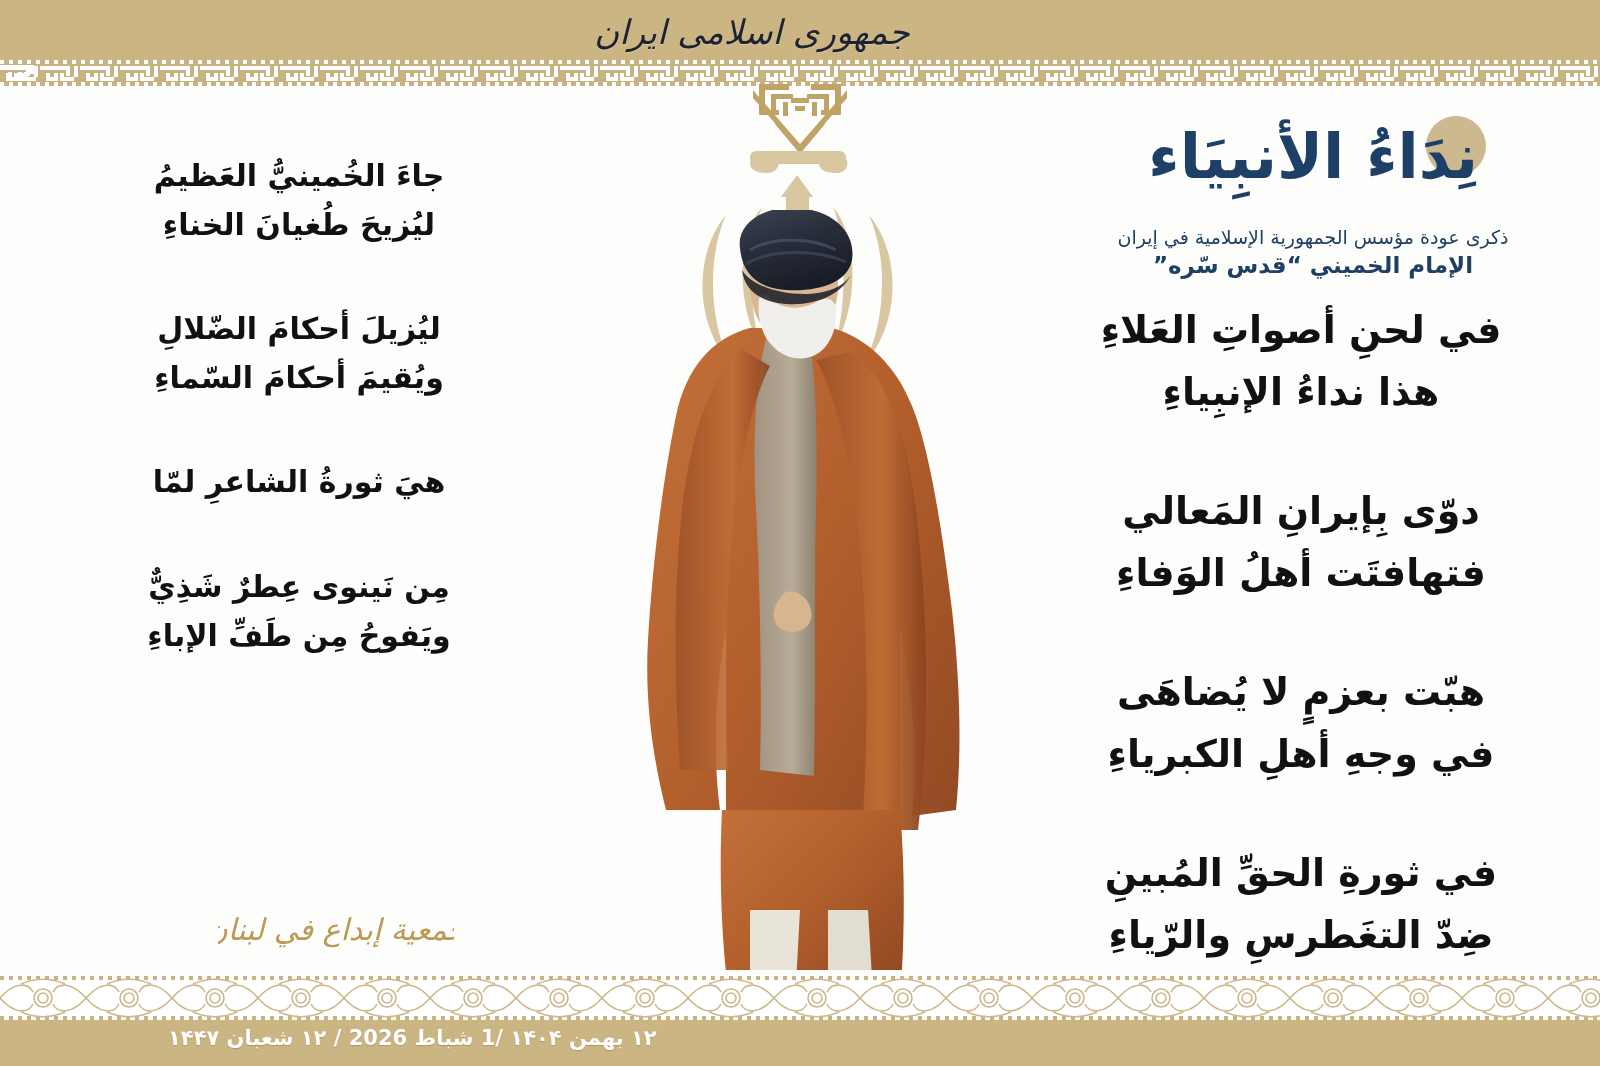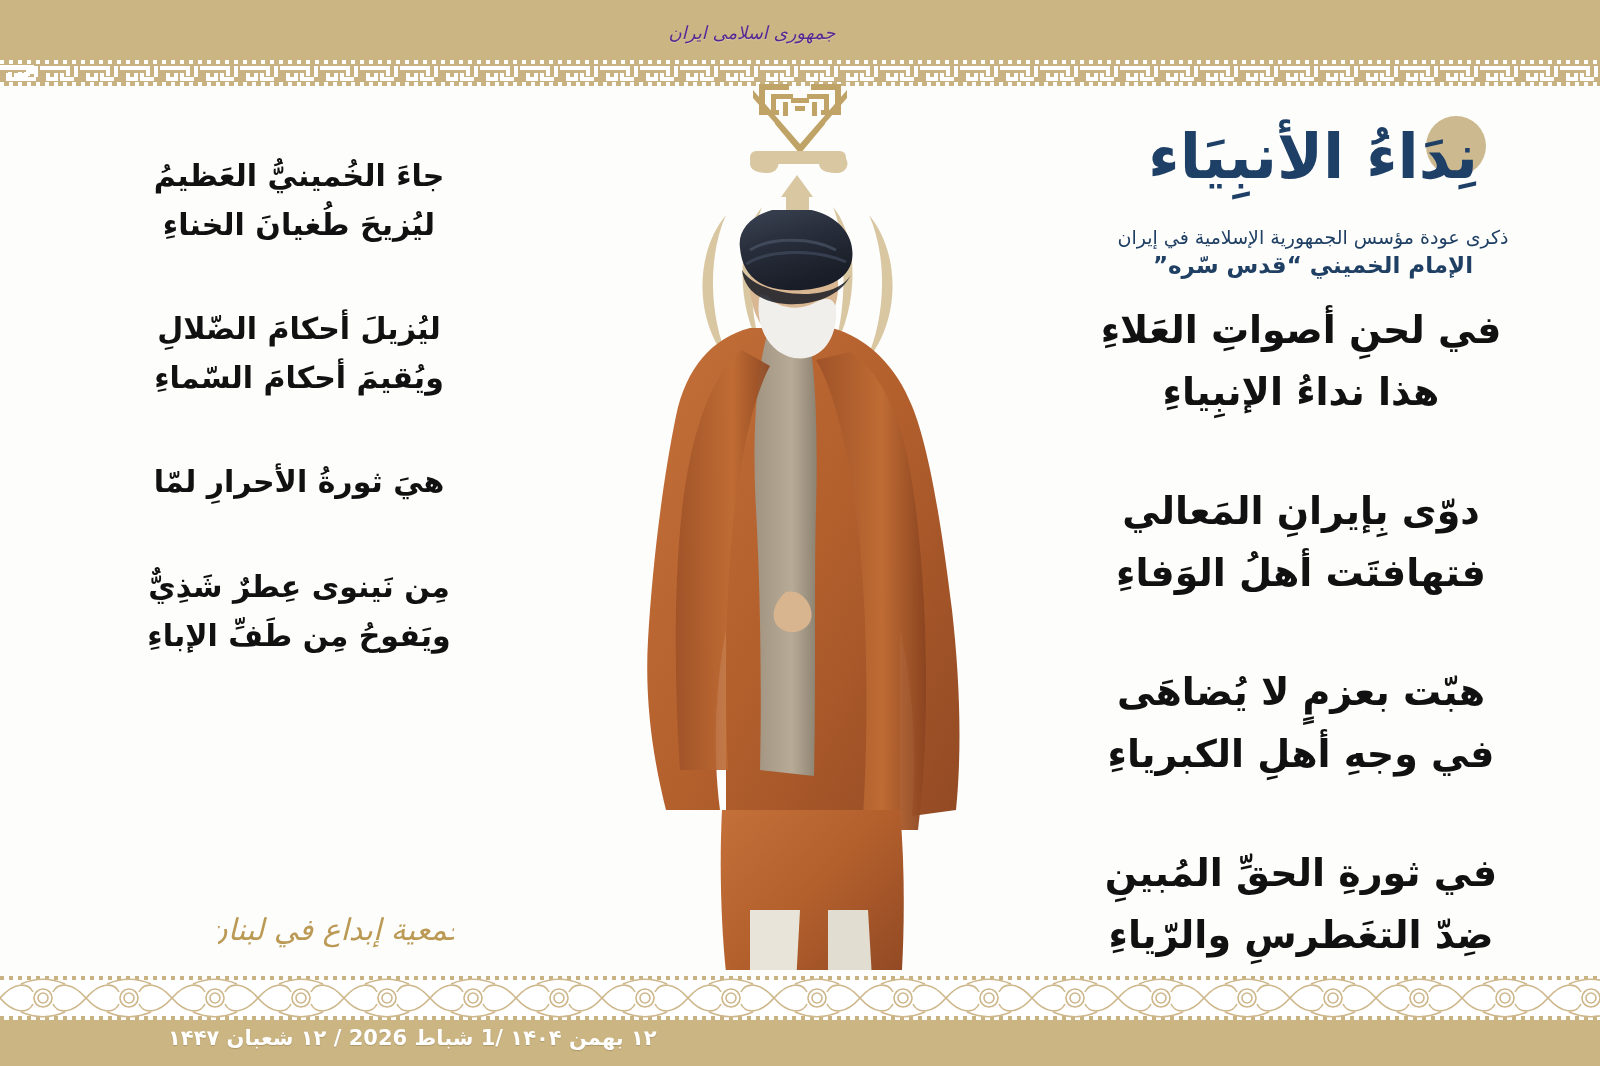--- a/index.html
+++ b/index.html
@@ -19,23 +19,23 @@
   }
 
   
   .top-band{
     position:absolute;top:0;left:0;width:1600px;height:60px;
     background:#cbb583;
   }
   .top-band-title{
     position:absolute;top:8px;left:0;width:1504px;height:48px;
     display:flex;align-items:center;justify-content:center;
-    color:#4c1d95;
+    color:#0f172a;
     font-family:"DejaVu Serif","Liberation Serif",serif;
-    font-size:18px;
+    font-size:34px;
     font-style:italic;
     letter-spacing:1px;
     opacity:.92;
     text-shadow:0 1px 0 rgba(255,255,255,.25);
     pointer-events:none;
   }
   
   .meander{
     position:absolute;left:0;width:1600px;height:26px;
     background-color:#c9b281;
@@ -1080,21 +1080,21 @@
   <div class="col col-left">
     <div class="stanza">
       <div class="line">جاءَ الخُمينيُّ العَظيمُ</div>
       <div class="line">ليُزيحَ طُغيانَ الخناءِ</div>
     </div>
     <div class="stanza">
       <div class="line">ليُزيلَ أحكامَ الضّلالِ</div>
       <div class="line">ويُقيمَ أحكامَ السّماءِ</div>
     </div>
     <div class="stanza">
-      <div class="line">هيَ ثورةُ الأحرارِ لمّا</div>
+      <div class="line">هيَ ثورةُ الشاعرِ لمّا</div>
     </div>
     <div class="stanza">
       <div class="line">مِن نَينوى عِطرٌ شَذِيٌّ</div>
       <div class="line">ويَفوحُ مِن طَفِّ الإباءِ</div>
     </div>
   </div>
 
   <div class="seal">
     <svg width="236" height="84" viewBox="0 0 236 84">
       <text x="118" y="62" text-anchor="middle" font-family="&quot;DejaVu Serif&quot;,serif" font-style="italic" font-size="30" fill="#bb9a55">جمعية إبداع في لبنان</text>

